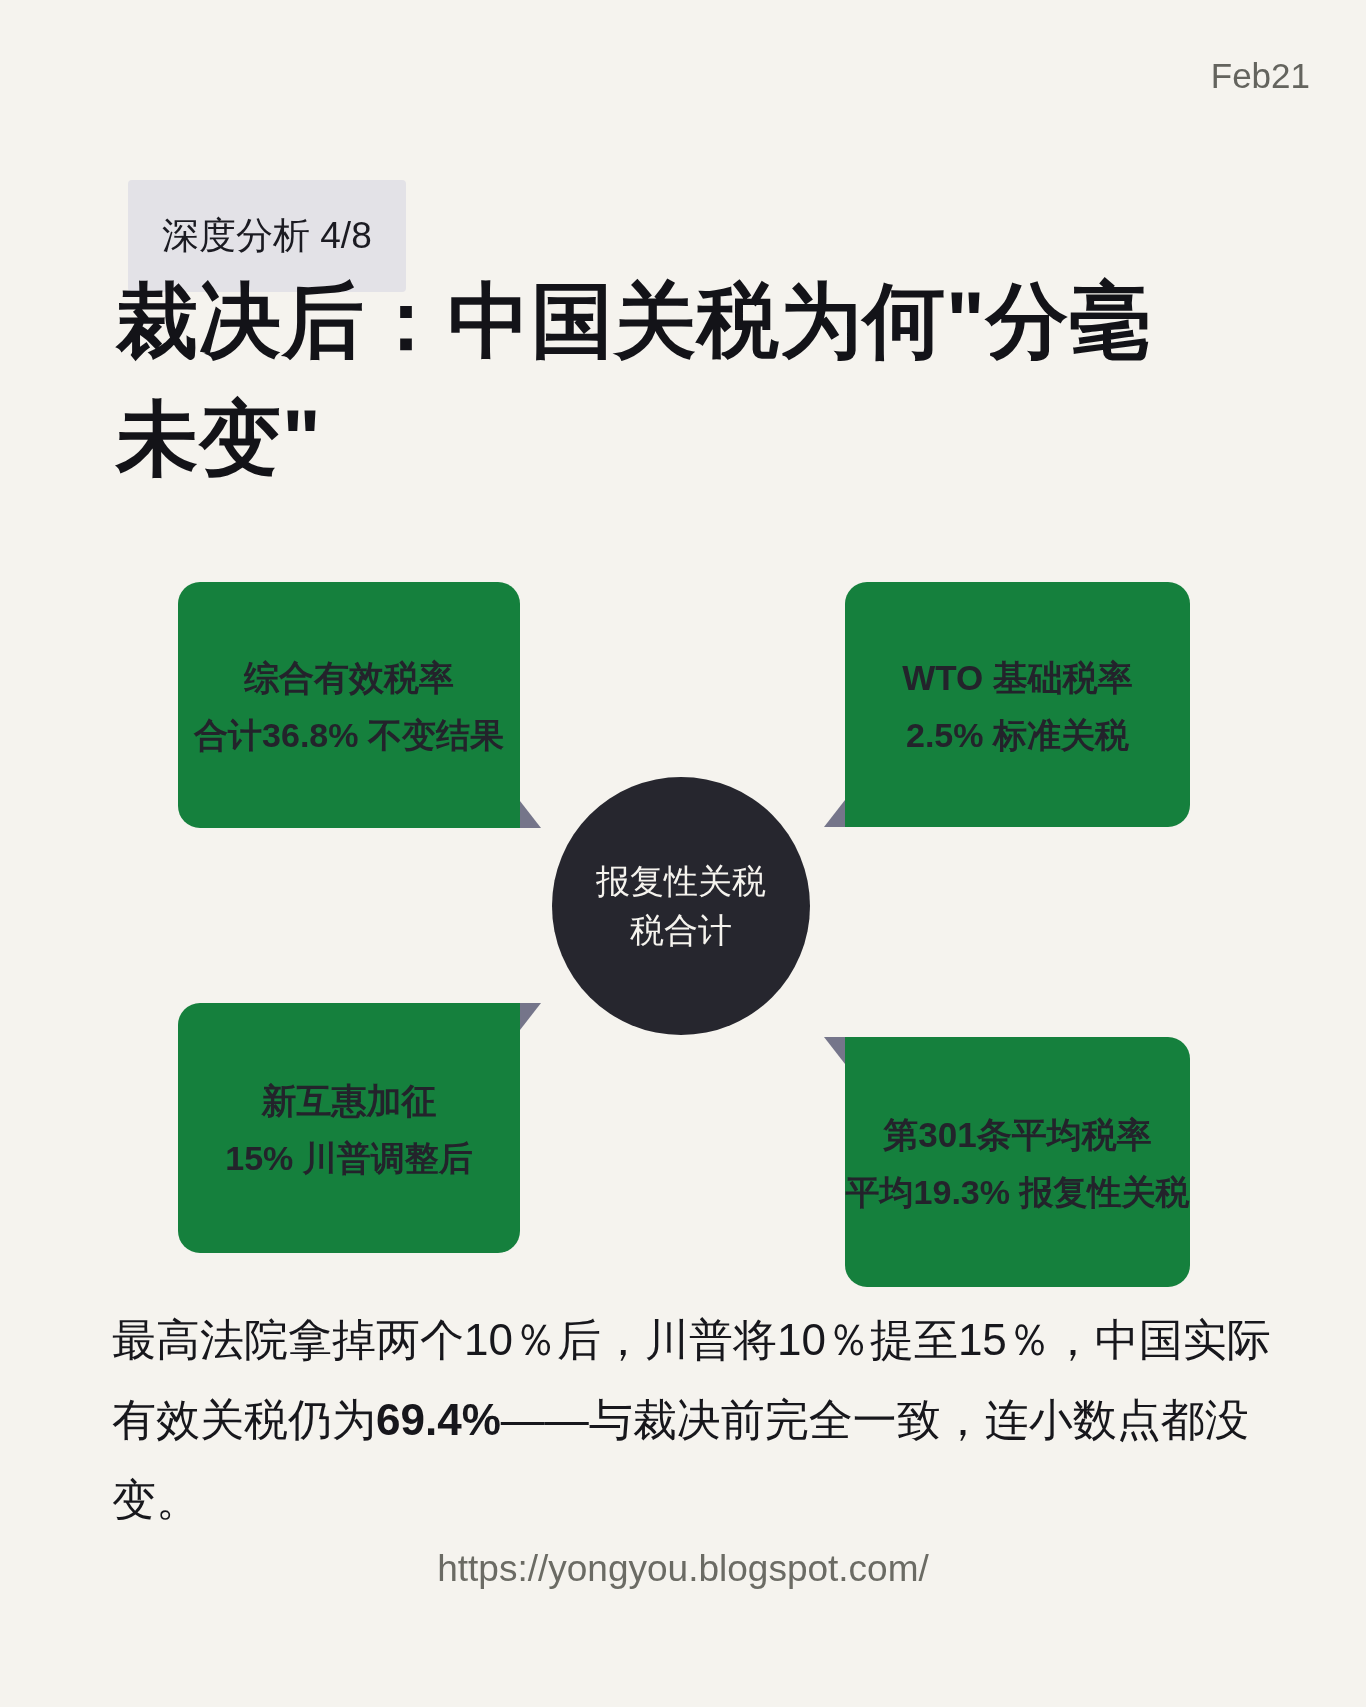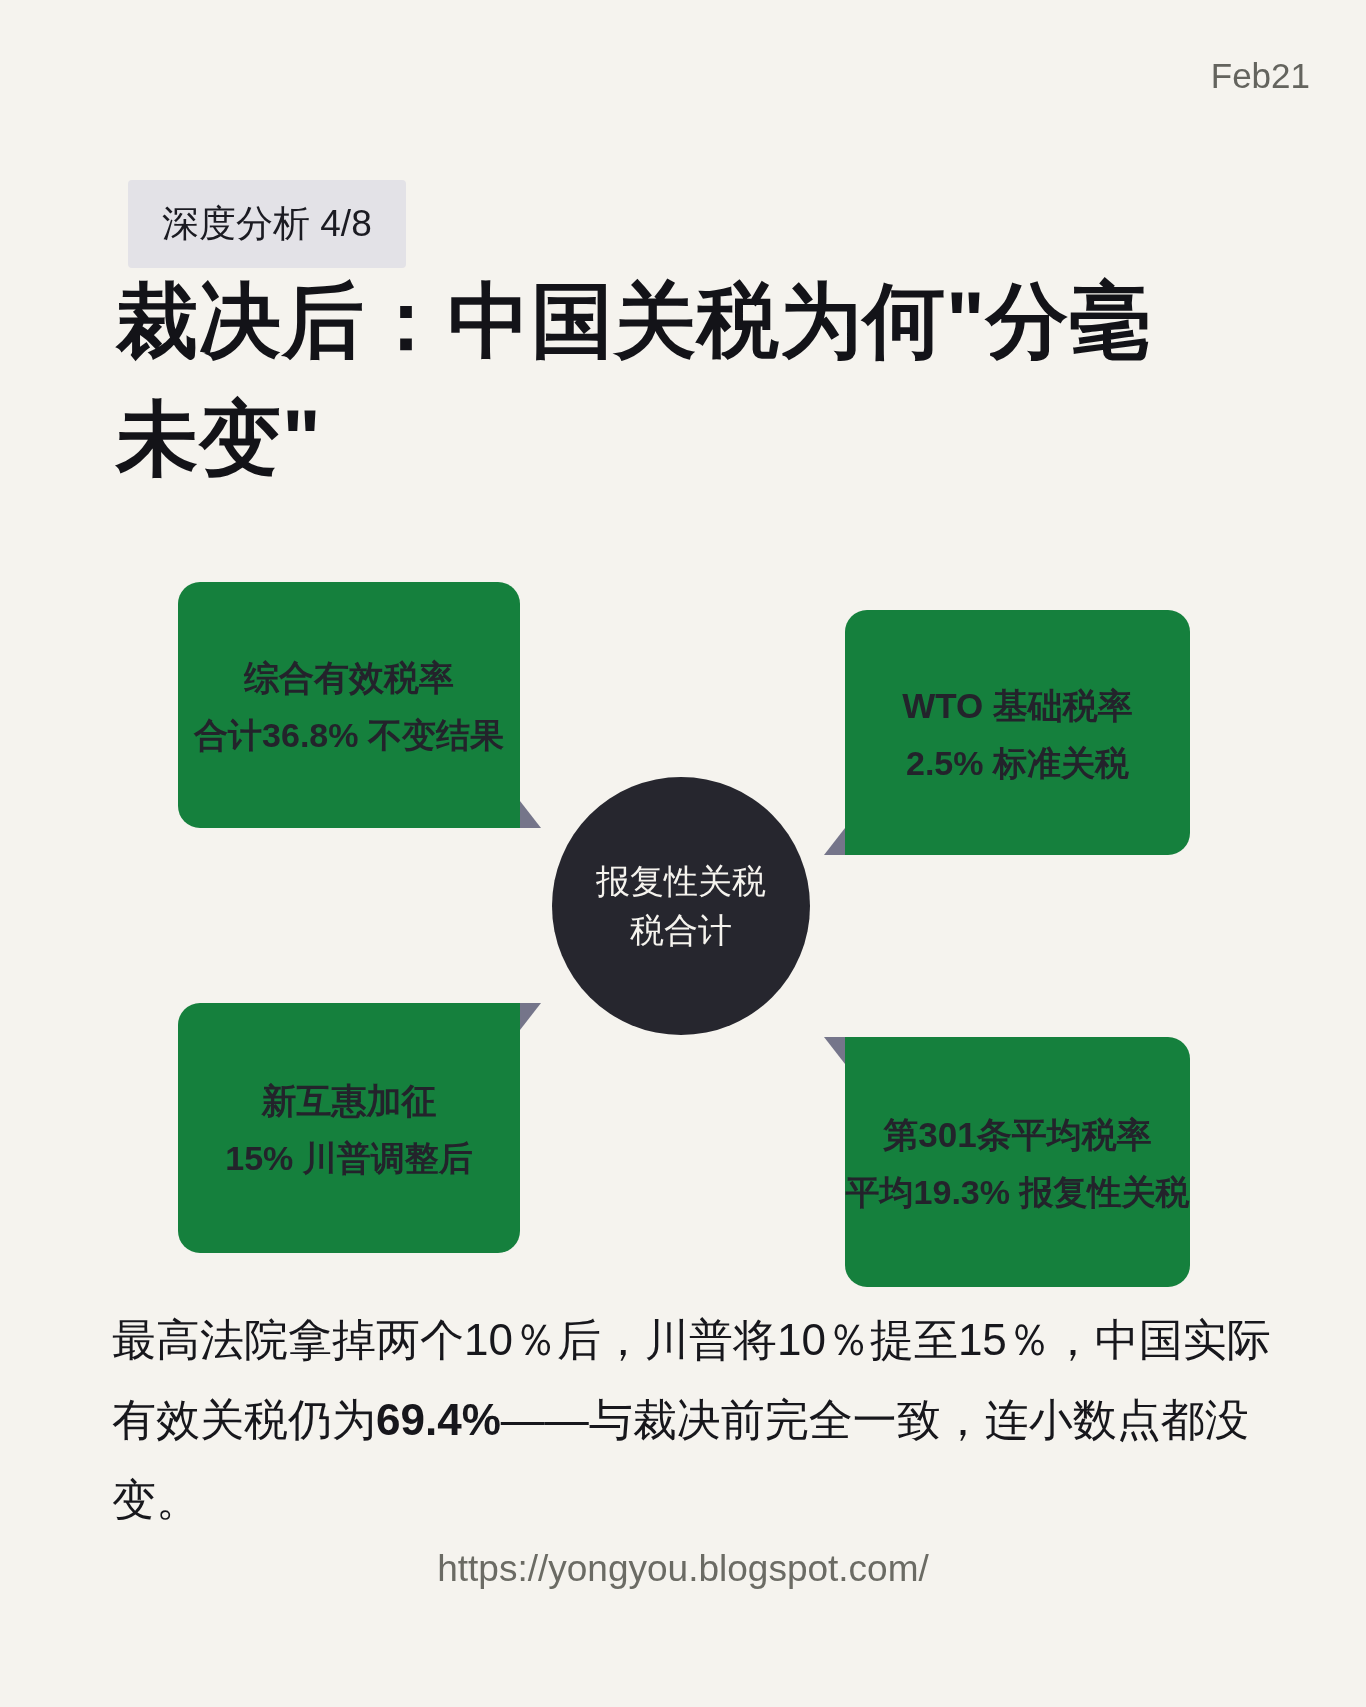--- a/index.html
+++ b/index.html
@@ -21,21 +21,21 @@
     right: 56px;
     font-size: 35px;
     color: #64645e;
   }
 
   .badge {
     position: absolute;
     left: 128px;
     top: 180px;
     height: 80px;
-    padding: 4px 34px;
+    padding: 16px 34px;
     display: flex;
     align-items: center;
     background: #e3e2e7;
     border-radius: 4px;
     font-size: 37px;
     color: #1b1b22;
   }
 
   .title {
     position: absolute;
@@ -57,21 +57,21 @@
     flex-direction: column;
     align-items: center;
     justify-content: center;
     text-align: center;
     color: #23232b;
   }
   .bubble .bubble-title { font-size: 35px; font-weight: 700; line-height: 44px; }
   .bubble .bubble-sub   { font-size: 34px; font-weight: 700; line-height: 38px; margin-top: 16px; }
 
   .bubble-tl { left: 178px; top: 582px;  width: 342px; height: 246px; border-radius: 22px 22px 0 22px; }
-  .bubble-tr { left: 845px; top: 582px;  width: 345px; height: 245px; border-radius: 22px 22px 22px 0; margin-top: 28px; }
+  .bubble-tr { left: 845px; top: 582px;  width: 345px; height: 245px; border-radius: 22px 22px 22px 0; }
   .bubble-bl { left: 178px; top: 1003px; width: 342px; height: 250px; border-radius: 22px 0 22px 22px; }
   .bubble-br { left: 845px; top: 1037px; width: 345px; height: 250px; border-radius: 0 22px 22px 22px; }
 
   .tail {
     position: absolute;
     width: 21px;
     height: 27px;
     background: #75758a;
   }
   .tail-tl { right: -21px; bottom: 0; clip-path: polygon(0 0, 100% 100%, 0 100%); }

